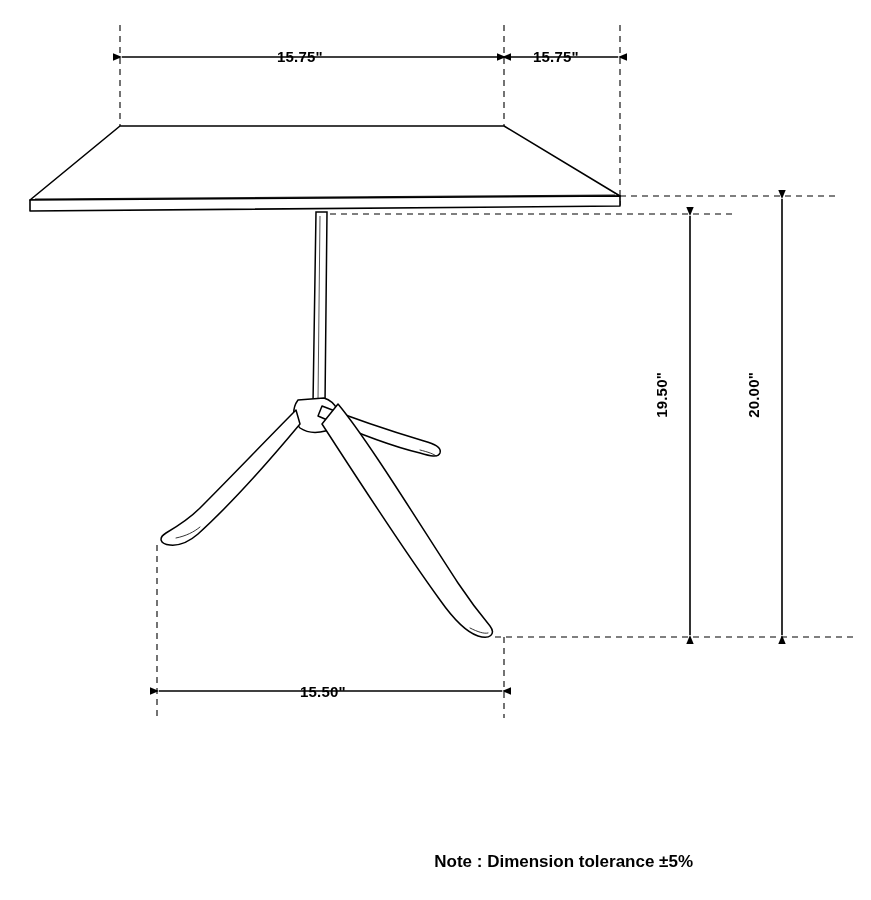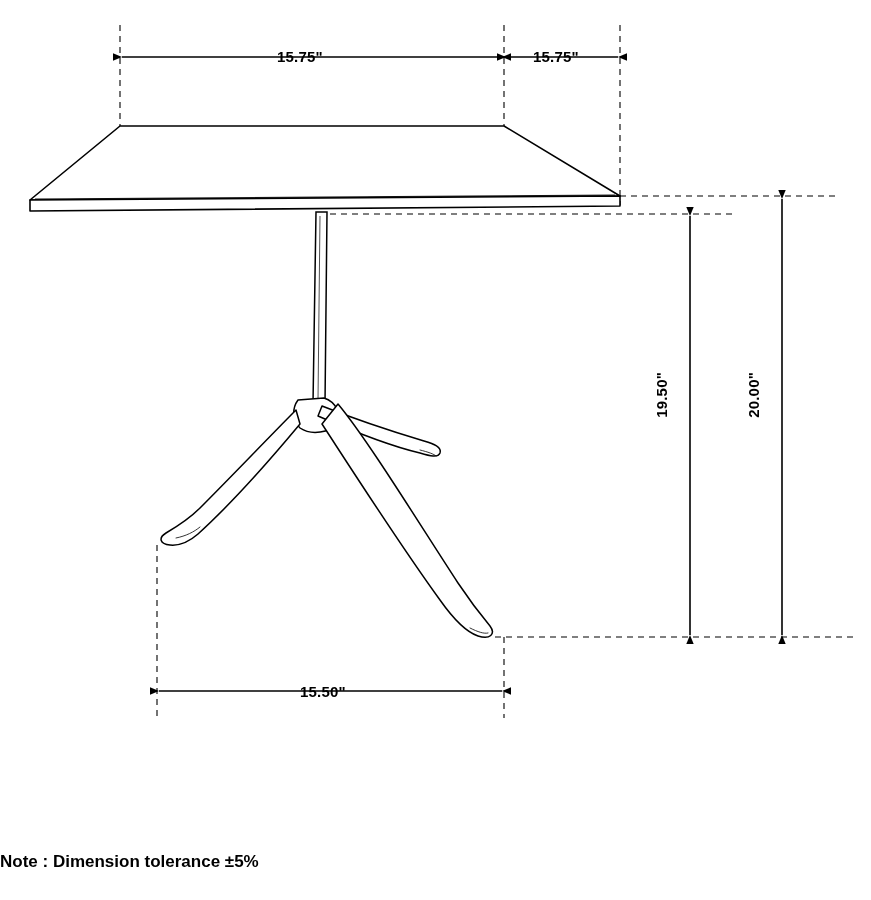--- a/index.html
+++ b/index.html
@@ -35,21 +35,21 @@
     white-space: nowrap;
     letter-spacing: 0.2px;
   }
   .dim-label.vertical {
     writing-mode: vertical-rl;
     transform: rotate(180deg);
   }
   .note {
     position: absolute;
     width: 693px;
-    text-align: left;
+    text-align: right;
     font-family: "Liberation Sans", sans-serif;
     font-size: 17px;
     font-weight: bold;
     color: #000000;
   }
 </style>
 </head>
 <body>
 
 <div id="diagram-root">

